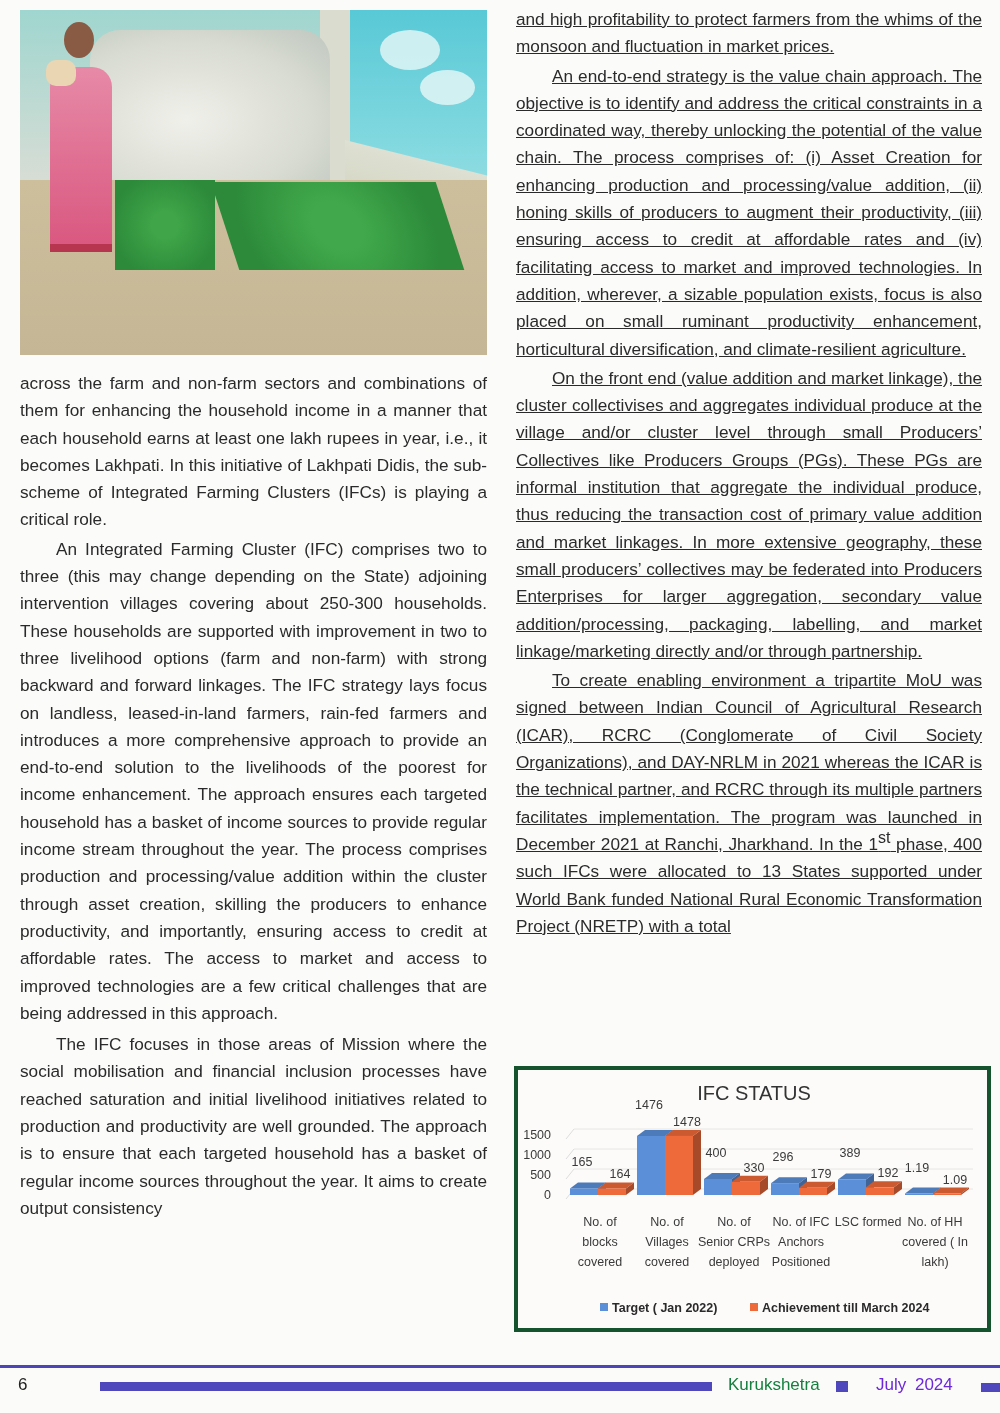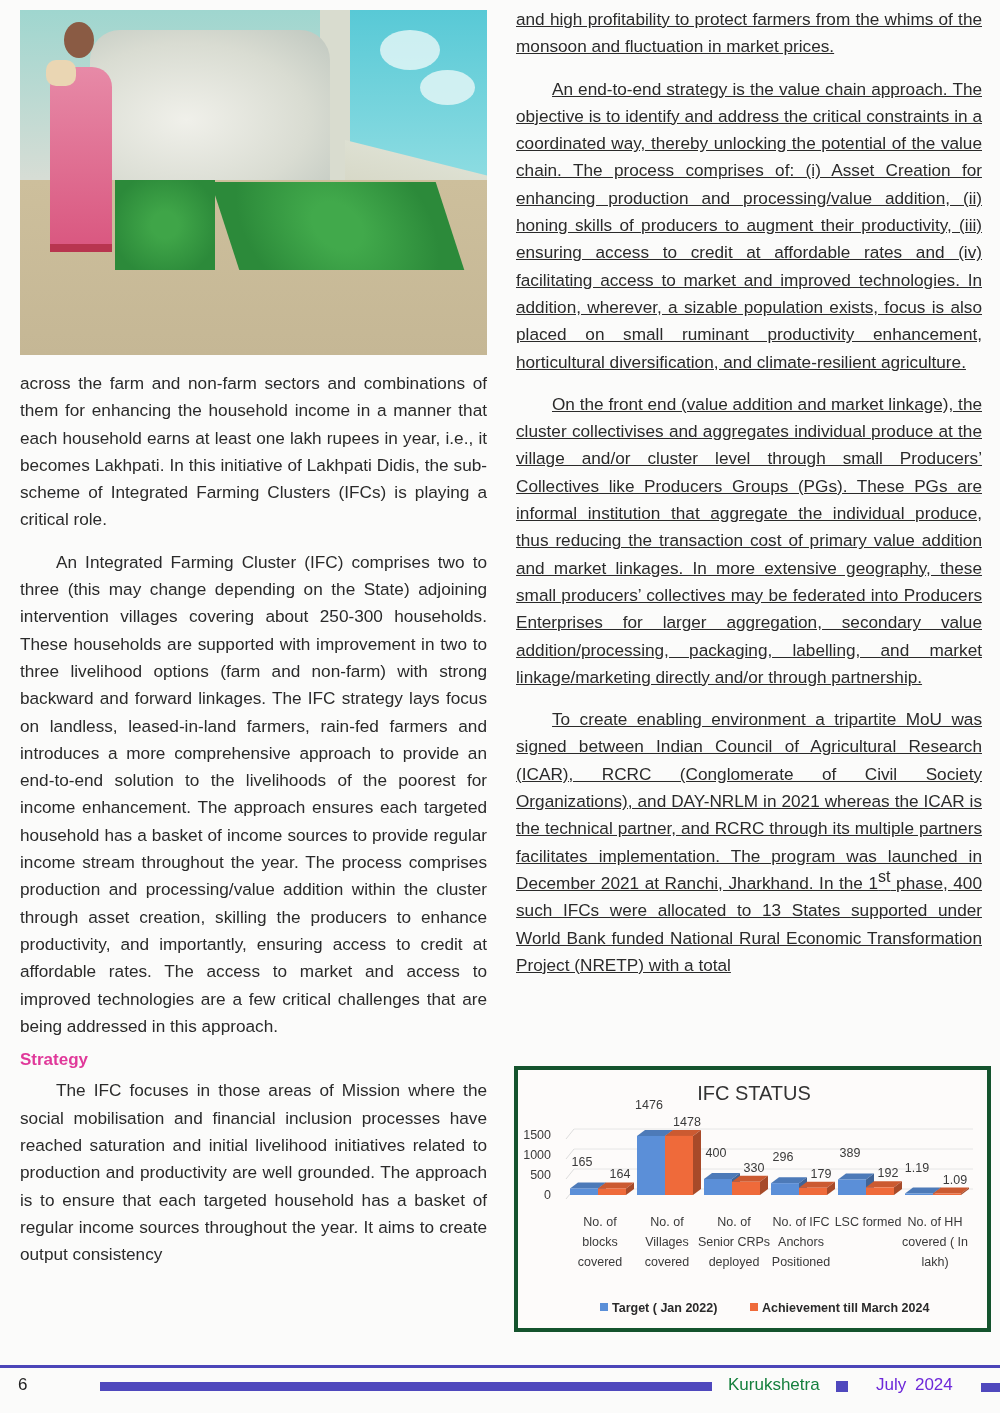--- a/index.html
+++ b/index.html
@@ -4,21 +4,21 @@
 <style>
   html, body { margin:0; padding:0; }
   body {
     width:1000px; height:1413px; position:relative; overflow:hidden;
     background:#fbfbfa; color:#2a2a2a;
     font-family:"Liberation Sans", sans-serif;
   }
   .col { position:absolute; font-size:17.2px; line-height:27.3px; text-align:justify; }
   .col p { margin:0; }
   .col p.indent { text-indent:36px; }
-  .col p + p { margin-top:15px; }
+  .col p + p { margin-top:2px; }
   #left-col { left:20px; top:370px; width:467px; }
   #right-col { left:516px; top:6px; width:466px;text-decoration:underline; }
   .heading { color:#e0399a; font-weight:bold; font-size:17px; margin:6px 0 2px 0 !important; }
   sup { font-size:16px; line-height:0; }
 
   
   #photo { position:absolute; left:20px; top:10px; width:467px; height:345px; overflow:hidden; background:#cfc4a6; }
   #photo .sky { position:absolute; left:310px; top:0; width:157px; height:175px; background:linear-gradient(180deg,#58c9d6,#8fdde2); }
   #photo .cloud { position:absolute; background:#e9f8f8; border-radius:50%; opacity:.8; }
   #photo .wallr { position:absolute; left:300px; top:0; width:30px; height:270px; background:#d9dccf; }
@@ -69,21 +69,20 @@
     <div class="sari"></div>
     <div class="border"></div>
     <div class="blouse"></div>
     <div class="head"></div>
   </div>
 </div>
 
 <div id="left-col" class="col">
   <p>across the farm and non-farm sectors and combinations of them for enhancing the household income in a manner that each household earns at least one lakh rupees in year, i.e., it becomes Lakhpati. In this initiative of Lakhpati Didis, the sub-scheme of Integrated Farming Clusters (IFCs) is playing a critical role.</p>
   <p class="indent">An Integrated Farming Cluster (IFC) comprises two to three (this may change depending on the State) adjoining intervention villages covering about 250-300 households. These households are supported with improvement in two to three livelihood options (farm and non-farm) with strong backward and forward linkages. The IFC strategy lays focus on landless, leased-in-land farmers, rain-fed farmers and introduces a more comprehensive approach to provide an end-to-end solution to the livelihoods of the poorest for income enhancement. The approach ensures each targeted household has a basket of income sources to provide regular income stream throughout the year. The process comprises production and processing/value addition within the cluster through asset creation, skilling the producers to enhance productivity, and importantly, ensuring access to credit at affordable rates. The access to market and access to improved technologies are a few critical challenges that are being addressed in this approach.</p>
-  <p class="heading">Strategy</p>
   <p class="indent" style="margin-top:4px;">The IFC focuses in those areas of Mission where the social mobilisation and financial inclusion processes have reached saturation and initial livelihood initiatives related to production and productivity are well grounded. The approach is to ensure that each targeted household has a basket of regular income sources throughout the year. It aims to create output consistency</p>
 </div>
 
 <div id="right-col" class="col">
   <p>and high profitability to protect farmers from the whims of the monsoon and fluctuation in market prices.</p>
   <p class="indent">An end-to-end strategy is the value chain approach. The objective is to identify and address the critical constraints in a coordinated way, thereby unlocking the potential of the value chain. The process comprises of: (i) Asset Creation for enhancing production and processing/value addition, (ii) honing skills of producers to augment their productivity, (iii) ensuring access to credit at affordable rates and (iv) facilitating access to market and improved technologies. In addition, wherever, a sizable population exists, focus is also placed on small ruminant productivity enhancement, horticultural diversification, and climate-resilient agriculture.</p>
   <p class="indent">On the front end (value addition and market linkage), the cluster collectivises and aggregates individual produce at the village and/or cluster level through small Producers’ Collectives like Producers Groups (PGs). These PGs are informal institution that aggregate the individual produce, thus reducing the transaction cost of primary value addition and market linkages. In more extensive geography, these small producers’ collectives may be federated into Producers Enterprises for larger aggregation, secondary value addition/processing, packaging, labelling, and market linkage/marketing directly and/or through partnership.</p>
   <p class="indent"><span>To create enabling environment a tripartite MoU was signed between Indian Council of Agricultural Research (ICAR), RCRC (Conglomerate of Civil Society Organizations), and DAY-NRLM in 2021 whereas the ICAR is the technical partner, and RCRC through its multiple partners facilitates implementation. The program was launched in December 2021 at Ranchi, Jharkhand. In the 1</span><sup>st</sup><span> phase, 400 such IFCs were allocated to 13 States supported under World Bank funded National Rural Economic Transformation Project (NRETP) with a total</span></p>
 </div>
 

